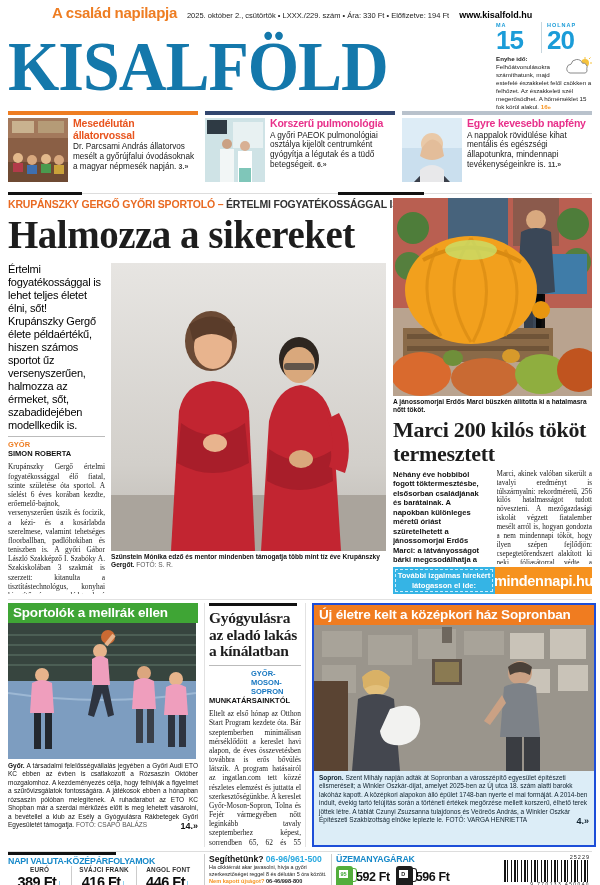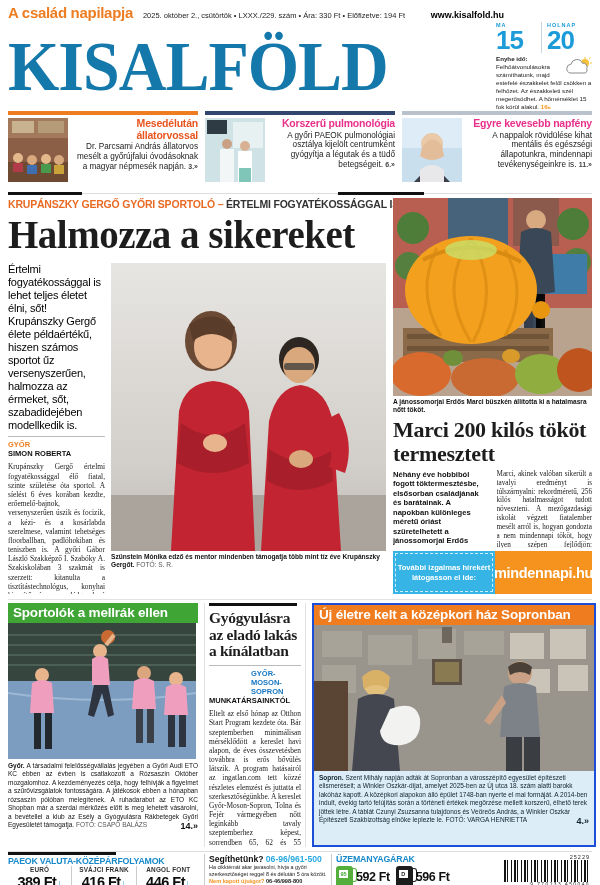--- a/index.html
+++ b/index.html
@@ -1,42 +1,42 @@
 <!DOCTYPE html>
 <html lang="hu"><head>
 <meta charset="utf-8">
 <style>
   * { margin:0; padding:0; box-sizing:border-box; }
   html,body { background:#fff; }
   body { width:600px; height:885px; overflow:hidden; font-family:"Liberation Sans", sans-serif; color:#111; }
   .page { width:600px; height:885px; padding:4px 8px 0 8px; position:relative; }
 
   
-  .mh-top { display:flex; align-items:baseline; gap:10px; height:18px; }
+  .mh-top { display:flex; align-items:baseline; gap:10px; height:18px;margin-left:44px; }
   .tagline { font-size:15px; font-weight:700; color:#ee7d22; letter-spacing:-0.3px; white-space:nowrap; }
   .dateline { font-size:7.5px; color:#222; white-space:nowrap; flex:1; }
   .website { font-size:9px; font-weight:700; color:#000; white-space:nowrap; margin-right:88px; }
   .mh-main { display:flex; height:86px; }
   .logo { flex:1; font-family:"Liberation Serif", serif; font-weight:700; font-size:66px; line-height:84px; color:#1478ab; letter-spacing:-1px; transform:scaleY(1.06); transform-origin:top left; white-space:nowrap; }
   .weather { width:96px; flex:none; padding-top:0; }
   .w-temps { display:flex; }
   .w-cell { flex:1; text-align:left; }
   .w-cell + .w-cell { border-left:1px solid #c7d6de; padding-left:5px; }
   .w-label { font-size:5.5px; font-weight:700; color:#1b9cd8; letter-spacing:1px; display:block; }
   .w-temp { font-size:26px; font-weight:700; color:#1b9cd8; line-height:25px; letter-spacing:-1px; }
   .w-forecast { font-size:6.2px; line-height:1.28; color:#1a1a1a; margin-top:2px; }
   .w-forecast .cloud { float:right; margin:2px 0 1px 2px; }
   .w-pref { color:#f6921e; font-weight:700; }
   .w-strong { font-weight:700; }
 
   
   .teaser-row { display:flex; gap:7px; margin-top:3px; height:76px; }
   .teaser { flex:1; display:flex; flex-direction:column; }
   .teaser-bar { height:4px; width:100%; }
-  .teaser-body { display:flex; gap:5px; padding-top:3px; flex:1;text-align:right; }
+  .teaser-body { display:flex; gap:5px; padding-top:3px; flex:1; }
   .teaser-photo { width:60px; height:64px; flex:none; }
   .teaser-photo svg { display:block; }
   .teaser-title { font-size:10.5px; font-weight:700; letter-spacing:-0.2px; line-height:1.1; }
   .t1 .teaser-title { color:#e8551f; } .t2 .teaser-title, .t3 .teaser-title { color:#e8308a; }
   .teaser-text { font-size:8.2px; line-height:1.2; color:#1a1a1a; margin-top:1px; }
   .teaser-page { font-size:7px; font-weight:700; color:#444; }
 
   
   .marker-row { display:flex; justify-content:space-between; margin-top:6px; border-top:1px solid #ddd; }
   .marker { height:3px; background:#111; margin-top:-2px; }
@@ -62,21 +62,21 @@
   .caption .credit { font-weight:400; color:#555; }
 
   .right-zone { flex:1; display:flex; flex-direction:column; overflow:hidden; }
   .right-zone .photo svg { display:block; }
   h2.sub-headline { font-family:"Liberation Serif", serif; font-size:22px; font-weight:700; line-height:1.05; letter-spacing:-0.3px; color:#1d1d1d; margin:4px 0 5px 0; }
   .mini-cols { display:flex; gap:8px; flex:1; overflow:hidden; }
   .mini-col { flex:1; overflow:hidden; }
   .mini-lead { font-size:7.6px; font-weight:700; line-height:1.25; color:#111; }
   .mini-body { font-family:"Liberation Serif", serif; font-size:7.2px; line-height:1.24; text-align:justify; color:#1a1a1a; }
 
-  .promo { display:flex; height:43px; margin-top:3px; flex:none; }
+  .promo { display:flex; height:27px; margin-top:3px; flex:none; }
   .promo-left { flex:1; background:#35b4e5; position:relative; display:flex; align-items:center; justify-content:center; }
   .promo-left::before { content:""; position:absolute; inset:2px; border:1px dashed #cfeefc; }
   .promo-text { font-size:7.6px; font-weight:700; color:#fff; text-align:center; line-height:1.2; position:relative; }
   .promo-right { width:97px; background:#f6921e; color:#fff; font-size:14.5px; font-weight:700; display:flex; align-items:center; justify-content:center; letter-spacing:-0.3px; }
 
   
   .bottom-grid { display:flex; gap:6px; margin-top:5px; height:248px; border-top:1px solid #e2e2e2; padding-top:3px; }
   .green-box { width:190px; flex:none; display:flex; flex-direction:column; }
   .box-header { color:#fff; font-weight:700; font-size:13.5px; letter-spacing:-0.2px; padding:2px 5px 3px 5px; white-space:nowrap; overflow:hidden; }
   .green-box .box-header { background:#3fa535; }
@@ -462,21 +462,21 @@
         <span>Szent Mihály napján adták át Sopronban a városszépítő egyesület építészeti elismeréseit; a Winkler Oszkár-díjat, amelyet 2025-ben az Új utca 18. szám alatti barokk lakóház kapott. A középkori alapokon álló épület 1748-ban nyerte el mai formáját. A 2014-ben indult, évekig tartó felújítás során a történeti értékek megőrzése mellett korszerű, élhető terek jöttek létre. A táblát Czunyi Zsuzsanna tulajdonos és Veöreös András, a Winkler Oszkár Építészeti Szakbizottság elnöke leplezte le.</span>
         <span class="credit">FOTÓ: VARGA HENRIETTA</span>
         <span class="box-page">4.»</span>
       </p>
     </div>
   </div>
 
   <div class="footer">
     <div class="f-block f-currency">
       <div class="f-marker"></div>
-      <div class="f-heading">PAEOK VALUTA-KÖZÉPÁRFOLYAMOK</div>
+      <div class="f-heading">NAPI VALUTA-KÖZÉPÁRFOLYAMOK</div>
       <div class="cur-row">
         <div class="cur-cell">
           <span class="cur-label">EURÓ</span>
           <span class="cur-value">389 Ft</span><span class="cur-arrow">↓</span>
         </div>
         <div class="cur-cell">
           <span class="cur-label">SVÁJCI FRANK</span>
           <span class="cur-value">416 Ft</span><span class="cur-arrow">↓</span>
         </div>
         <div class="cur-cell">

